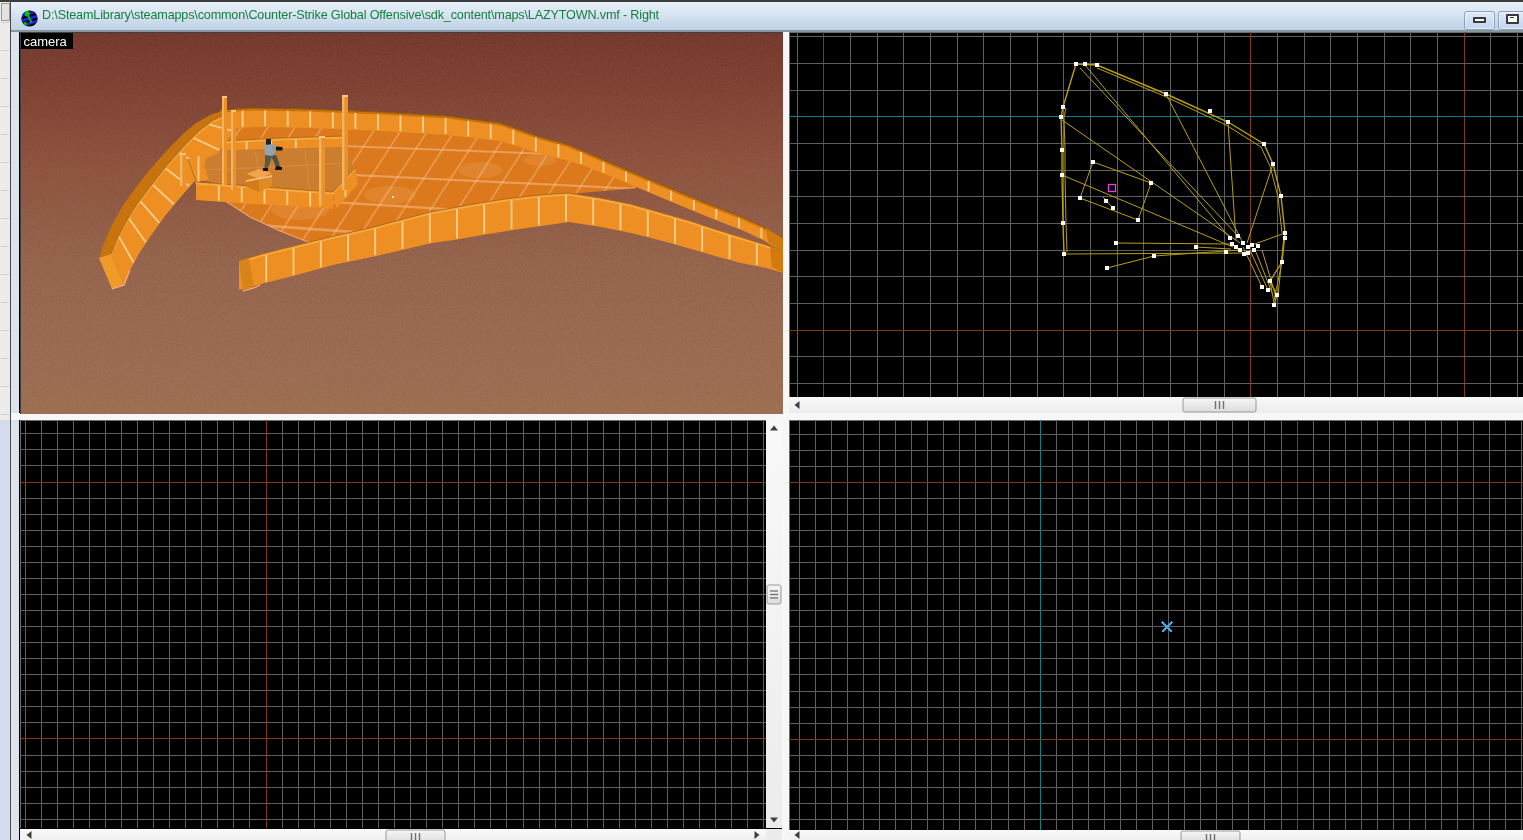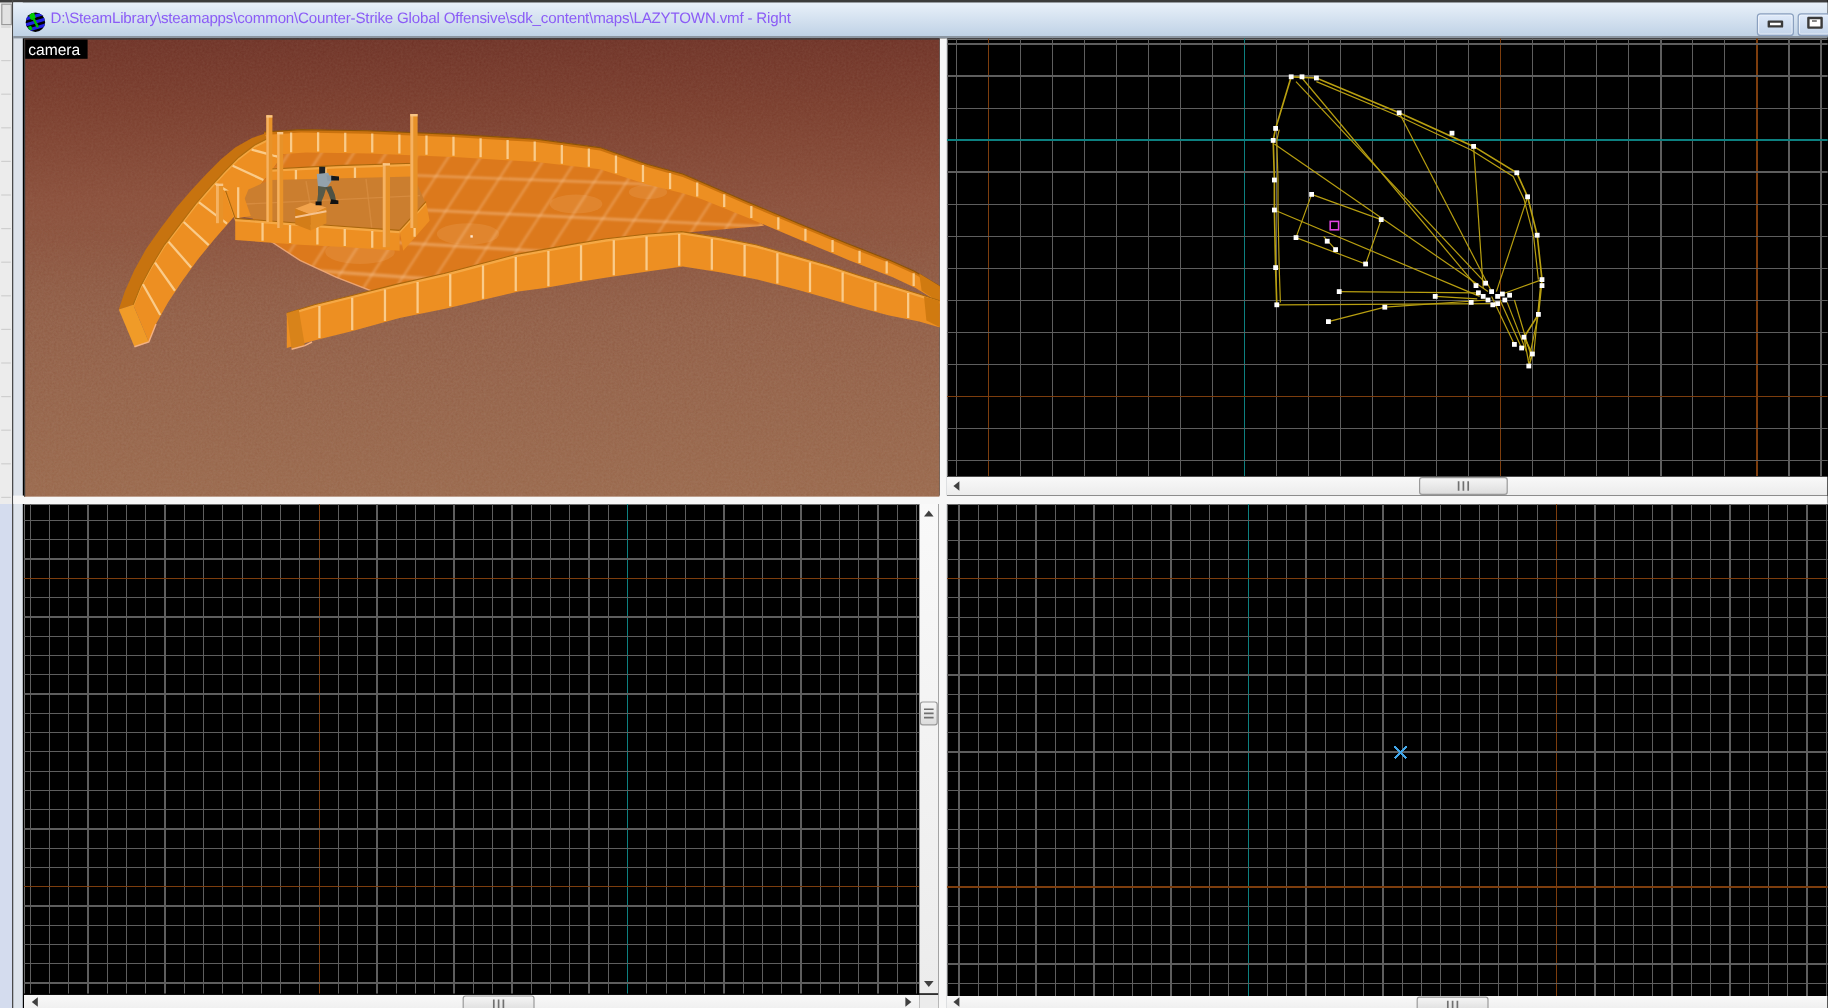--- a/index.html
+++ b/index.html
@@ -40,21 +40,21 @@
 <line x1="-2" y1="11.5" x2="18" y2="5.5"></line>
 <line x1="-2" y1="16.5" x2="18" y2="10.5"></line>
 <line x1="0" y1="21" x2="18" y2="15.5"></line>
 </g>
 <g clip-path="url(#ic)">
 <polygon points="4.2,1.2 7.2,0.2 8.8,4.6 6.2,6.6 4.6,6.2 3.4,3.4" fill="#00cc00"></polygon>
 <line x1="6.8" y1="5.2" x2="10.6" y2="12.8" stroke="#00bb00" stroke-width="2"></line>
 <polygon points="2.2,12.6 4.8,11.4 6.2,14.4 3.6,15.6" fill="#00bb00"></polygon>
 </g>
 </svg>
-<div class="abs" style="left:42px;top:8px;font-size:12.6px;letter-spacing:-0.15px;color:#8b5cf6;white-space:nowrap">D:\SteamLibrary\steamapps\common\Counter-Strike Global Offensive\sdk_content\maps\LAZYTOWN.vmf - Right</div>
+<div class="abs" style="left:42px;top:8px;font-size:12.6px;letter-spacing:-0.15px;color:#15803d;white-space:nowrap">D:\SteamLibrary\steamapps\common\Counter-Strike Global Offensive\sdk_content\maps\LAZYTOWN.vmf - Right</div>
 <div style="position:absolute;left:1464px;top:11px;width:29px;height:17px;border:1px solid #8ba0bf;border-radius:3px;background:linear-gradient(#dfeafa,#c3d4ea);box-shadow:inset 0 0 0 1px rgba(255,255,255,0.55)">
     <div style="position:absolute;left:8px;top:5px;width:9px;height:2px;background:#fff;border:2px solid #3a3a3a;border-radius:1px"></div>
   </div>
 <div style="position:absolute;left:1498px;top:11px;width:29px;height:17px;border:1px solid #8ba0bf;border-radius:3px;background:linear-gradient(#dfeafa,#c3d4ea);box-shadow:inset 0 0 0 1px rgba(255,255,255,0.55)">
     <div style="position:absolute;left:7px;top:2px;width:9px;height:6px;background:#fff;border:2px solid #3a3a3a;border-radius:1px">
       <div style="position:absolute;left:2px;top:1px;width:4px;height:1px;background:#3a3a3a"></div>
     </div>
   </div>
 <div class="abs" style="left:788px;top:32px;width:1px;height:808px;background:#9099a4"></div>
 <div class="abs" style="left:11px;top:419px;width:1512px;height:1px;background:#9099a4"></div>

